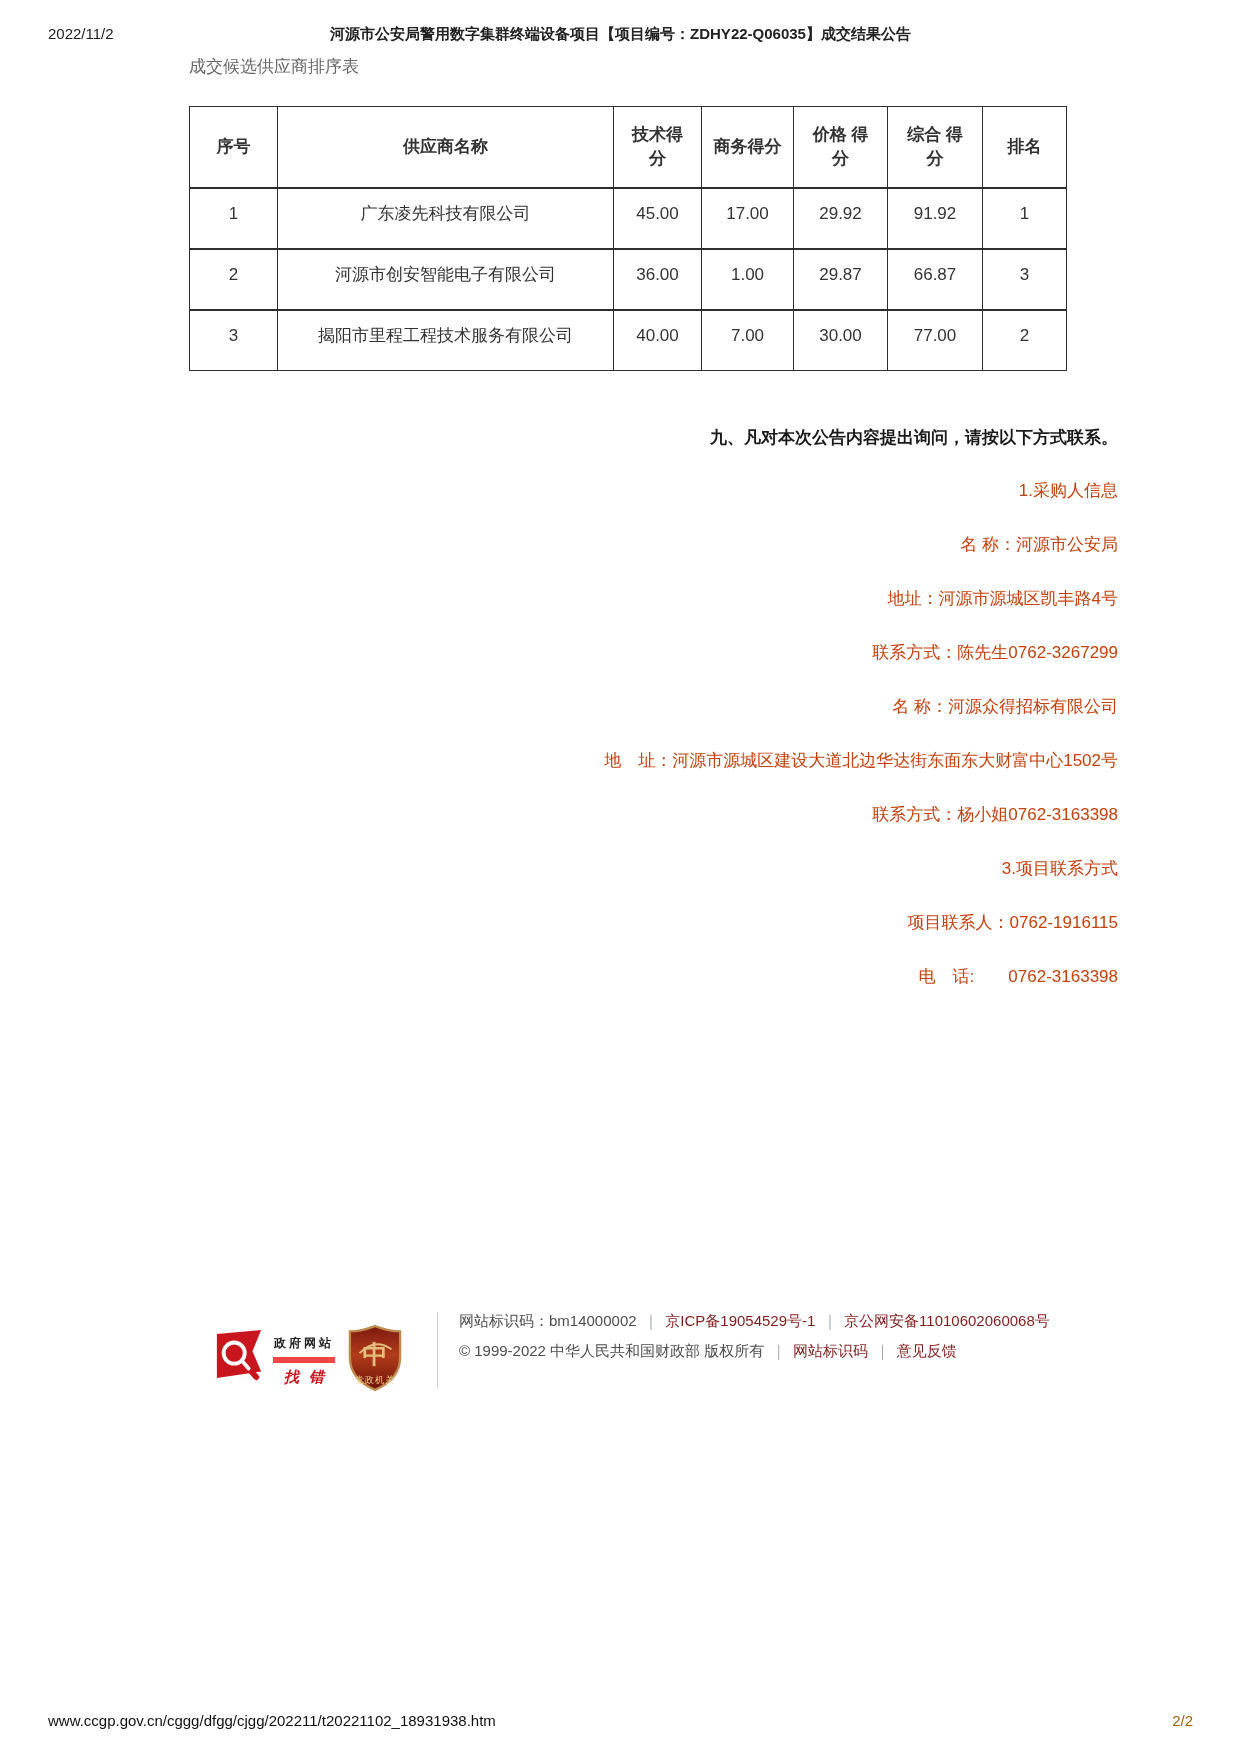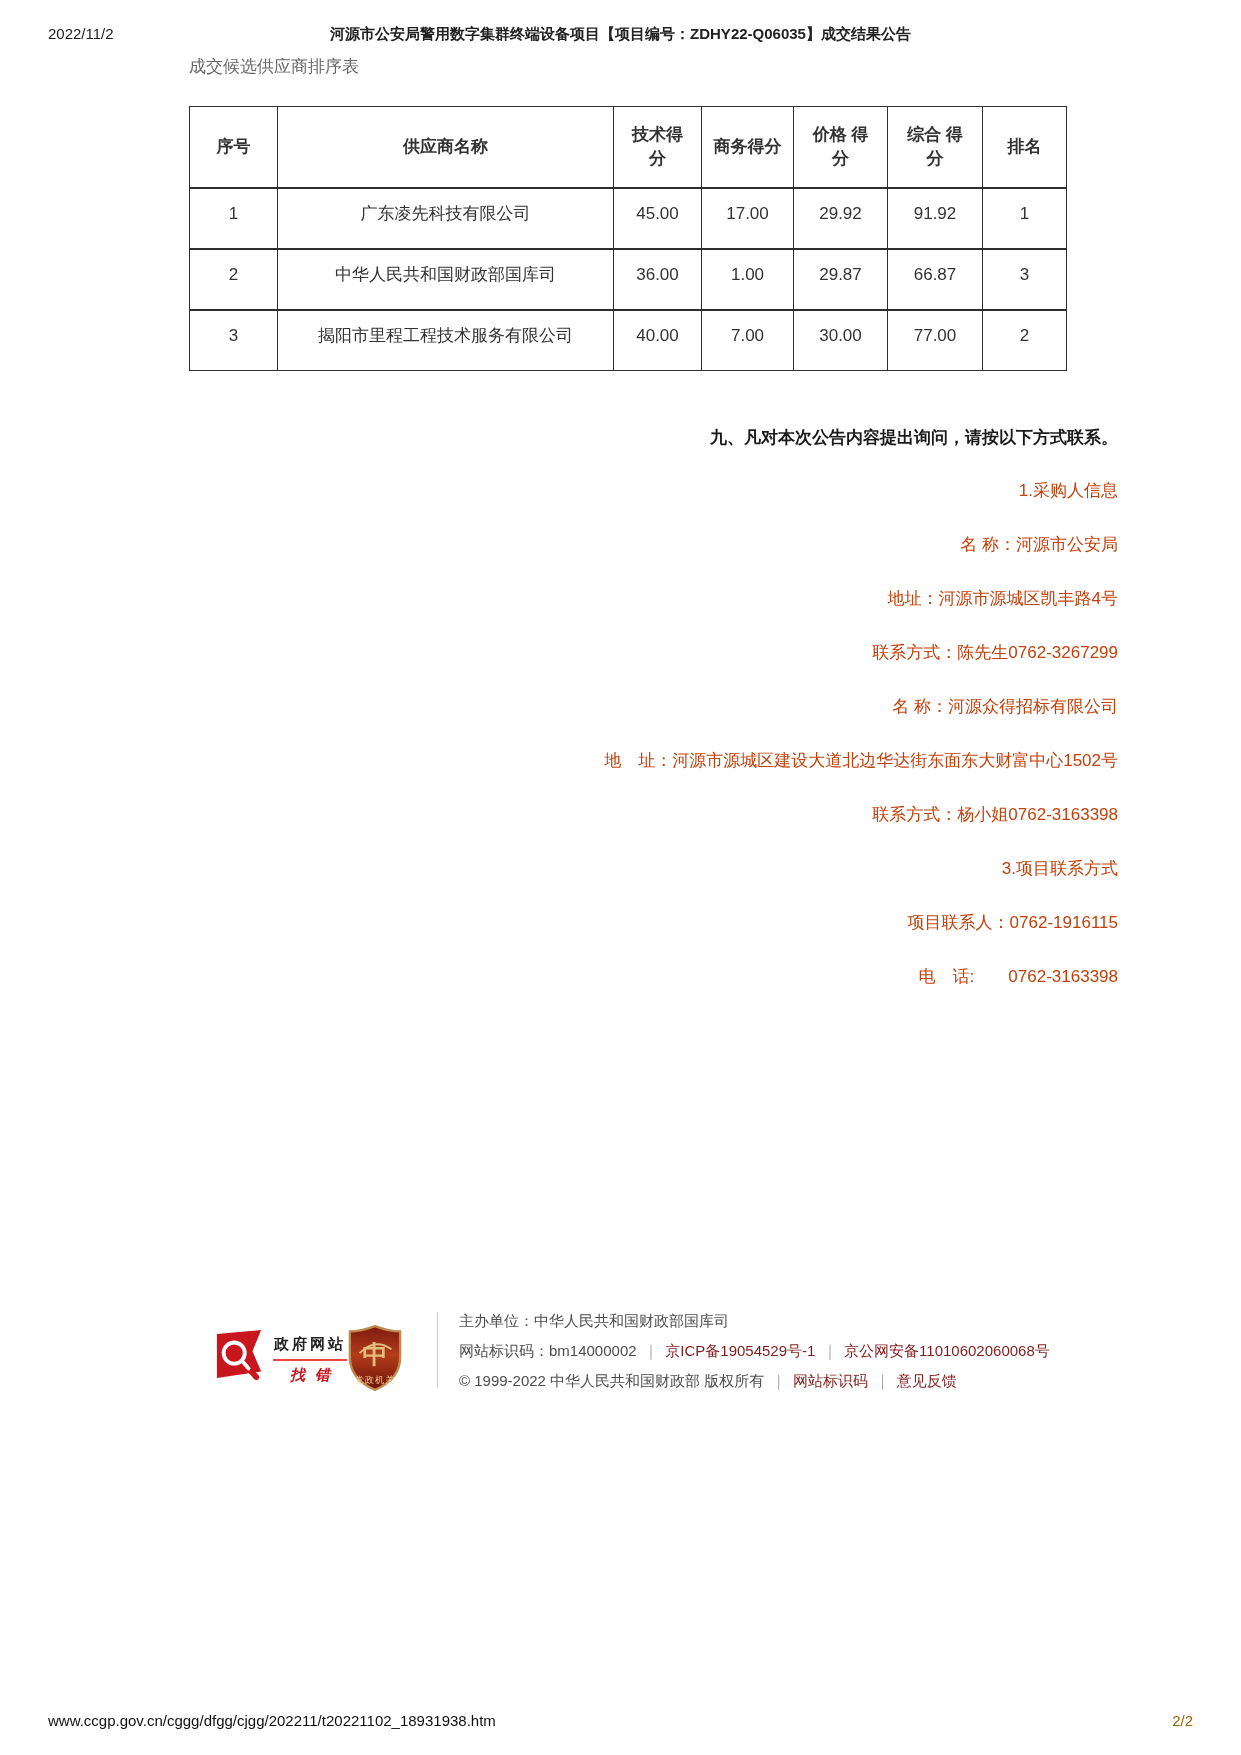--- a/index.html
+++ b/index.html
@@ -38,22 +38,22 @@
   }
 
   .content { position:absolute; left:188px; top:427px; width:930px;text-align:right; }
   .section-heading { font-size:17px; font-weight:700; color:#1a1a1a; line-height:21px; margin:0 0 32px 0; }
   .para { font-size:17px; color:#c2410c; line-height:21px; margin:0 0 33px 0; }
 
   
   .flag-logo { position:absolute; left:214px; top:1329px; display:flex; align-items:flex-start; }
   .flag-text { margin-left:9px; padding-top:6px; }
   .flag-text .l1 {
-    font-size:15px; font-weight:700; color:#222; letter-spacing:3px;
-    padding:0 1px 5px 1px; border-bottom:2px solid #ef4444; white-space:nowrap;
+    font-size:12px; font-weight:700; color:#222; letter-spacing:3px;
+    padding:0 1px 5px 1px; border-bottom:6px solid #ef4444; white-space:nowrap;
   }
   .flag-text .l2 {
     margin-top:5px; text-align:center; font-size:15px; font-weight:700;
     color:#c9161e; letter-spacing:10px; text-indent:10px;font-style:italic;
   }
   .badge-logo { position:absolute; left:346px; top:1324px; }
   .footer-divider { position:absolute; left:437px; top:1312px; width:1px; height:76px; background:#cfcfcf; }
   .footer-text { position:absolute; left:459px; top:1306px; font-size:15px; color:#4d4d4d; line-height:30px; }
   .footer-text .sep { color:#9aa0a6; margin:0 7px; }
   .footer-text .flink { color:#7f1d1d; cursor:pointer; }
@@ -95,21 +95,21 @@
       <td>1</td>
       <td>广东凌先科技有限公司</td>
       <td>45.00</td>
       <td>17.00</td>
       <td>29.92</td>
       <td>91.92</td>
       <td>1</td>
     </tr>
     <tr>
       <td>2</td>
-      <td>中华人民共和国财政部国库司</td>
+      <td>河源市创安智能电子有限公司</td>
       <td>36.00</td>
       <td>1.00</td>
       <td>29.87</td>
       <td>66.87</td>
       <td>3</td>
     </tr>
     <tr>
       <td>3</td>
       <td>揭阳市里程工程技术服务有限公司</td>
       <td>40.00</td>
@@ -162,21 +162,20 @@
     <path d="M30 2 C38 5 48 7.5 56 7.5 L56 34 C56 52 44 62 30 68 C16 62 4 52 4 34 L4 7.5 C12 7.5 22 5 30 2 Z" fill="url(#shieldGrad)" stroke="#c08a4e" stroke-width="2.4"></path>
     <path d="M14 30 Q30 14 47 26" fill="none" stroke="#e4bd7d" stroke-width="2"></path>
     <text x="30" y="40" text-anchor="middle" font-size="26" fill="#e4bd7d" font-family="'Liberation Serif','DejaVu Serif',serif" font-weight="bold">中</text>
     <text x="30" y="61" text-anchor="middle" font-size="9.5" fill="#f0cf8e" letter-spacing="1" font-family="'Liberation Sans','DejaVu Sans',sans-serif">党政机关</text>
   </svg>
 </div>
 
 <div class="footer-divider"></div>
 
 <div class="footer-text">
-  <div>主办单位：中华人民共和国财政部国库司</div>
   <div>
     <span>网站标识码：bm14000002</span><span class="sep">｜</span><span class="flink">京ICP备19054529号-1</span><span class="sep">｜</span><span class="flink">京公网安备11010602060068号</span>
   </div>
   <div>
     <span>© 1999-2022 中华人民共和国财政部 版权所有</span><span class="sep">｜</span><span class="flink">网站标识码</span><span class="sep">｜</span><span class="flink">意见反馈</span>
   </div>
 </div>
 
 <div class="print-url">www.ccgp.gov.cn/cggg/dfgg/cjgg/202211/t20221102_18931938.htm</div>
 <div class="print-page">2/2</div>

